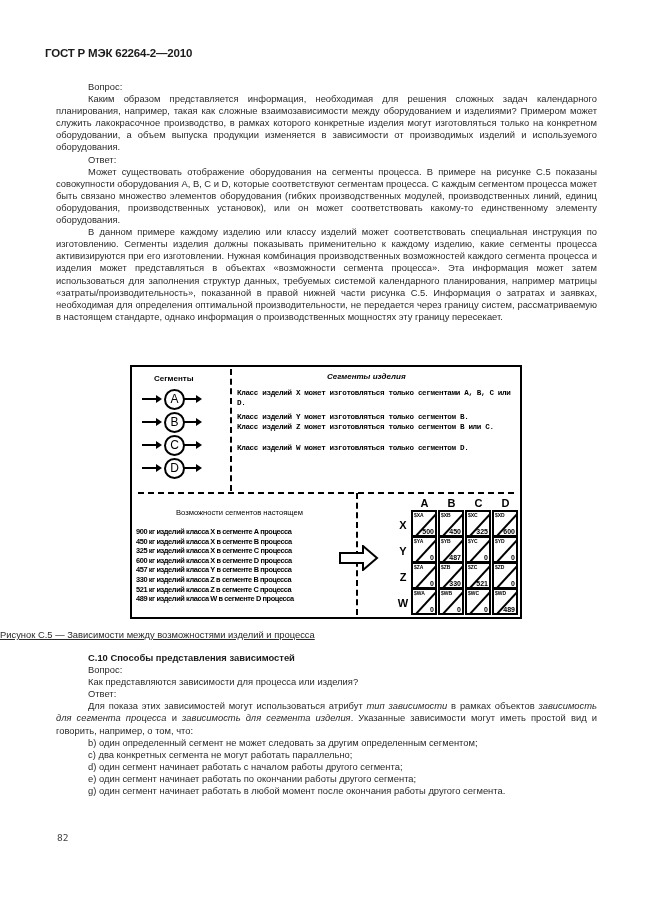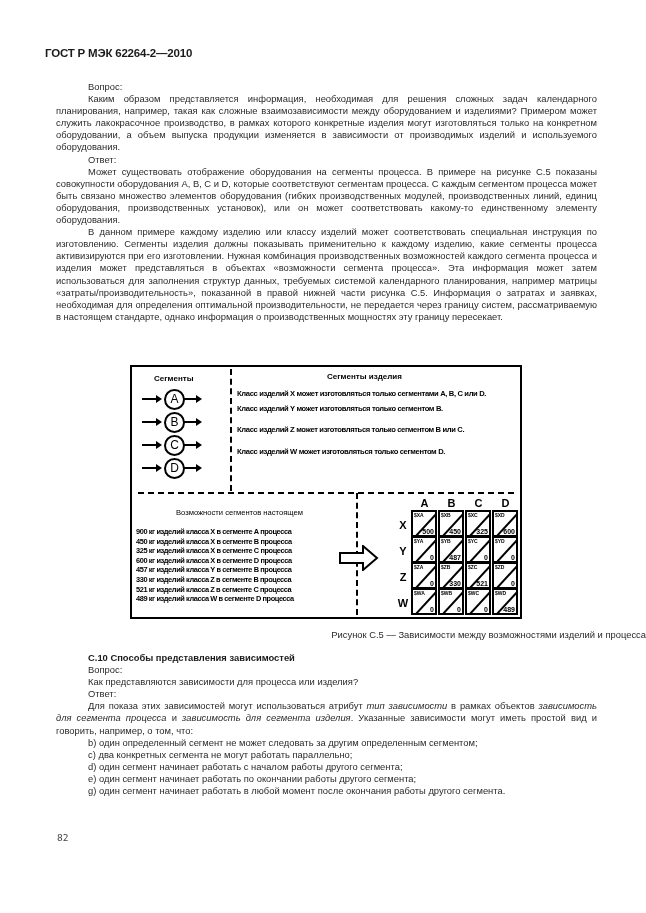--- a/index.html
+++ b/index.html
@@ -14,34 +14,34 @@
   .it{font-style:italic;}
   .fig{position:absolute;left:130px;top:365px;width:392px;height:254px;border:2px solid #000;box-sizing:border-box;font-family:"Liberation Sans",sans-serif;font-weight:bold;color:#000;}
   .dash-h{position:absolute;left:6px;right:6px;top:125px;border-top:2px dashed #000;}
   .dash-v1{position:absolute;left:98px;top:2px;height:122px;border-left:2px dashed #000;}
   .dash-v2{position:absolute;left:224px;top:126px;bottom:2px;border-left:2px dashed #000;}
   .seg-title{position:absolute;left:22px;top:7px;font-size:8px;}
   .seg-row{position:absolute;left:10px;width:70px;height:20px;}
   .seg-row .ln{position:absolute;top:9px;height:2px;background:#000;}
   .seg-row .ah{position:absolute;top:6px;width:0;height:0;border-top:4px solid transparent;border-bottom:4px solid transparent;border-left:6px solid #000;}
   .seg-row .circ{position:absolute;left:22px;top:0;width:17px;height:17px;border:2px solid #000;border-radius:50%;text-align:center;font-size:12px;line-height:17px;background:#fff;font-weight:normal;}
-  .prod-title{position:absolute;left:195px;top:5px;font-size:8px;}
+  .prod-title{position:absolute;left:195px;top:5px;font-size:8px;font-style:italic;}
   .prod-lines{position:absolute;left:105px;top:22px;width:285px;font-size:7.6px;line-height:9.5px;letter-spacing:-0.35px;}
-  .prod-lines p{margin:0 0 5px 0;}
+  .prod-lines p{margin:0 0 5px 0;font-family:Liberation Mono, monospace;}
   .cap-title{position:absolute;left:44px;top:141px;font-size:7.6px;font-weight:normal;}
   .cap-list{position:absolute;left:4px;top:160px;font-size:7.4px;line-height:9.6px;letter-spacing:-0.4px;}
   .arrow{position:absolute;left:207px;top:178px;width:40px;height:26px;}
   .mx{position:absolute;left:265px;top:130px;}
   .mx .colh{position:absolute;top:0;width:27px;text-align:center;font-size:11px;}
   .mx .rowh{position:absolute;left:0;width:12px;font-size:11px;text-align:center;}
   .cell{position:absolute;width:26px;height:27px;border:2px solid #000;box-sizing:border-box;overflow:hidden;background:#fff;}
   .cell svg{position:absolute;left:0;top:0;}
   .cell .cost{position:absolute;left:1px;top:0;font-size:5px;font-weight:bold;}
   .cell .val{position:absolute;right:1px;bottom:0;font-size:7px;font-weight:bold;}
-  .figcap{position:absolute;left:0;width:646px;top:629px;text-align:right;font-size:9.4px;}
+  .figcap{position:absolute;left:0;width:646px;top:629px;text-align:left;font-size:9.4px;text-decoration:underline;}
   .pnum{position:absolute;left:57px;top:832px;font-size:9.5px;color:#444;font-family:"DejaVu Sans Mono",monospace;}
 </style>
 </head>
 <body>
 
 <div class="hdr">ГОСТ Р МЭК 62264-2—2010</div>
 
 <div class="txt" style="top:81px;">
   <p class="lbl">Вопрос:</p>
   <p class="ind">Каким образом представляется информация, необходимая для решения сложных задач календарного планирования, например, такая как сложные взаимозависимости между оборудованием и изделиями? Пример­ом может служить лакокрасочное производство, в рамках которого конкретные изделия могут изготовляться только на конкретном оборудовании, а объем выпуска продукции изменяется в зависимости от производимых изделий и используемого оборудования.</p>
@@ -81,21 +81,21 @@
     <div class="ln" style="left:0;width:16px;"></div>
       <div class="ah" style="left:14px;"></div>
     <div class="circ">D</div>
     <div class="ln" style="left:42px;width:14px;"></div>
       <div class="ah" style="left:54px;"></div>
   </div>
 
   <div class="prod-title">Сегменты изделия</div>
   <div class="prod-lines">
     <p>Класс изделий X может изготовляться только сегментами A, B, C или D.</p>
-    <p style="margin-bottom:12px">Класс изделий Y может изготовляться только сегментом B.</p>
+    <p style="margin-bottom:0">Класс изделий Y может изготовляться только сегментом B.</p>
     <p style="margin-bottom:12px">Класс изделий Z может изготовляться только сегментом B или C.</p>
     <p>Класс изделий W может изготовляться только сегментом D.</p>
   </div>
 
   <div class="cap-title">Возможности сегментов настоящем</div>
   <div class="cap-list">
     <div>900 кг изделий класса X в сегменте A процесса</div>
     <div>450 кг изделий класса X в сегменте B процесса</div>
     <div>325 кг изделий класса X в сегменте C процесса</div>
     <div>600 кг изделий класса X в сегменте D процесса</div>

